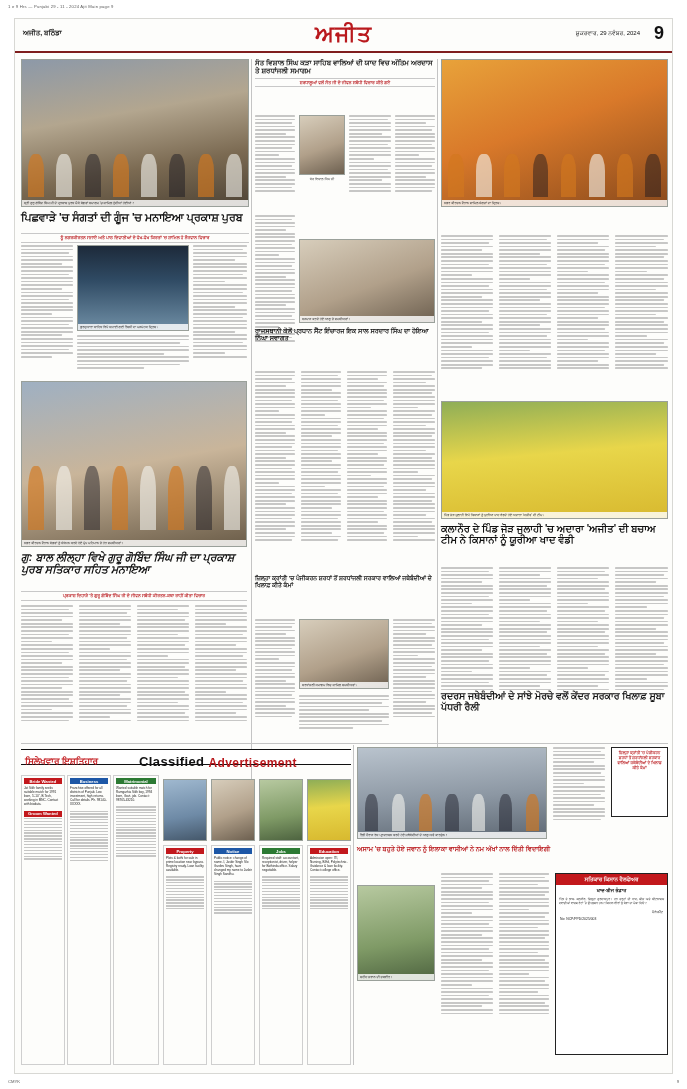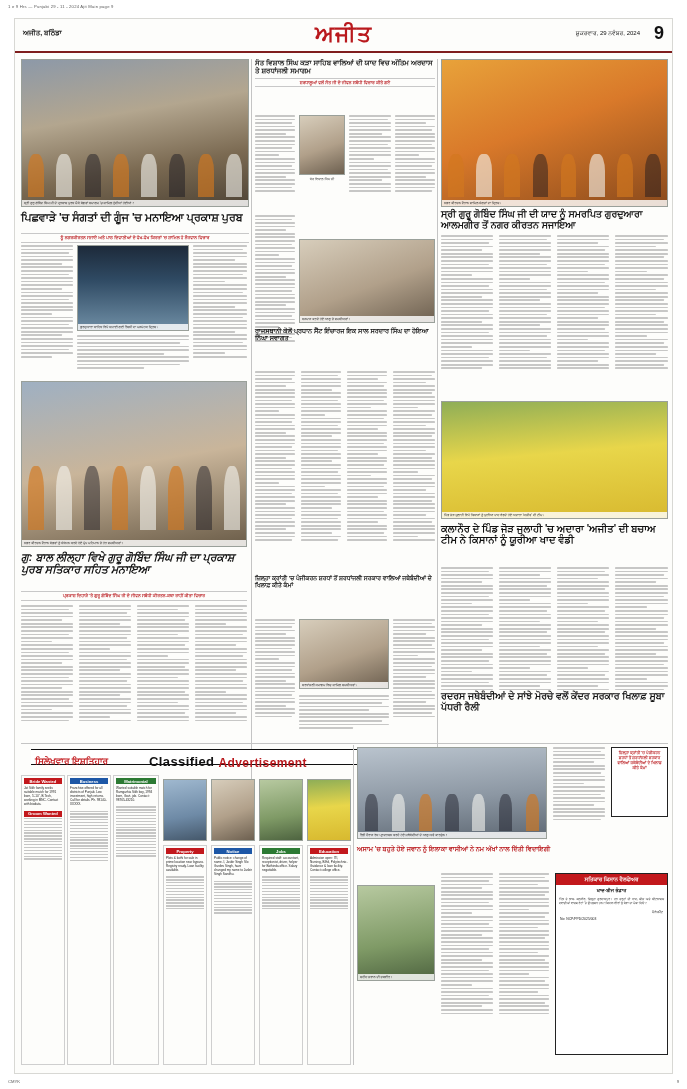--- a/index.html
+++ b/index.html
@@ -208,21 +208,20 @@
           <div class="fig"></div>
         <div class="fig t"></div>
           <div class="fig w"></div>
           <div class="fig t"></div>
           <div class="fig"></div>
       </div>
       <div class="cap">ਨਗਰ ਕੀਰਤਨ ਦੌਰਾਨ ਸ਼ਾਮਿਲ ਸੰਗਤਾਂ ਦਾ ਦ੍ਰਿਸ਼।</div>
     </div>
 
     <div class="hl" style="position:absolute; left:6px; top:192px; width:228px; font-size:11px;">ਪਿਛਵਾੜੇ 'ਚ ਸੰਗਤਾਂ ਦੀ ਗੂੰਜ 'ਚ ਮਨਾਇਆ ਪ੍ਰਕਾਸ਼ ਪੁਰਬ</div>
-    <div class="hl" style="position:absolute; left:426px; top:190px; width:227px; font-size:9.5px;">ਸ੍ਰੀ ਗੁਰੂ ਗੋਬਿੰਦ ਸਿੰਘ ਜੀ ਦੀ ਯਾਦ ਨੂੰ ਸਮਰਪਿਤ ਗੁਰਦੁਆਰਾ ਆਲਮਗੀਰ ਤੋਂ ਨਗਰ ਕੀਰਤਨ ਸਜਾਇਆ</div>
     <div class="subhl" style="position:absolute; left:6px; top:214px; width:228px;">ਨੂੰ ਨਗਰਕੀਰਤਨ ਸਜਾਏ ਅਤੇ ਪਾਠ ਦਿਵਾਣੀਆਂ ਦੇ ਵੱਖ-ਵੱਖ ਕਿਰਤਾਂ 'ਚ ਸ਼ਾਮਿਲ ਹੋ ਨੌਜਵਾਨ ਵਿਚਾਰ</div>
 
     <div class="divider-v" style="left:236px; top:40px; height:720px;"></div>
     <div class="divider-v" style="left:422px; top:40px; height:720px;"></div>
 
     <div class="body-col" style="left:6px; top:226px; width:52px; height:130px;">
       <div class="ln s1"></div>
         <div class="ln s1"></div>
         <div class="ln s2"></div>
         <div class="ln s1"></div>
@@ -1194,21 +1193,21 @@
         <div class="ln s2"></div>
         <div class="ln s1"></div>
       <div class="ln s1"></div>
         <div class="ln s3"></div>
         <div class="ln s1"></div>
         <div class="ln s1"></div>
     </div>
 
     <div class="hl" style="position:absolute; left:426px; top:672px; width:227px; font-size:9.5px; background:#fdfdfb;">ਰਦਰਸ ਜਥੇਬੰਦੀਆਂ ਦੇ ਸਾਂਝੇ ਮੋਰਚੇ ਵਲੋਂ ਕੇਂਦਰ ਸਰਕਾਰ ਖਿਲਾਫ਼ ਸੂਬਾ ਪੱਧਰੀ ਰੈਲੀ</div>
 
-    <div class="classified-band" style="left:16px; top:730px; width:330px; height:16px;">
+    <div class="classified-band" style="left:6px; top:730px; width:330px; height:16px;">
       <div class="cl-logo" style="position:absolute; left:4px; top:6px;">ਸਿਲੇਖਵਾਰ ਇਸ਼ਤਿਹਾਰ</div>
       <div class="cl-title" style="position:absolute; left:118px; top:4px;">
         <span>Classified</span>
         <span class="adv">Advertisement</span>
       </div>
     </div>
 
     <div class="cl-cell" style="left:6px; top:756px; width:44px; height:290px;">
       <div class="cl-head">Bride Wanted</div>
       <div class="cl-txt">Jat Sikh family seeks suitable match for 1991 born, 5'-10", B.Tech, working in MNC. Contact with biodata.</div>

